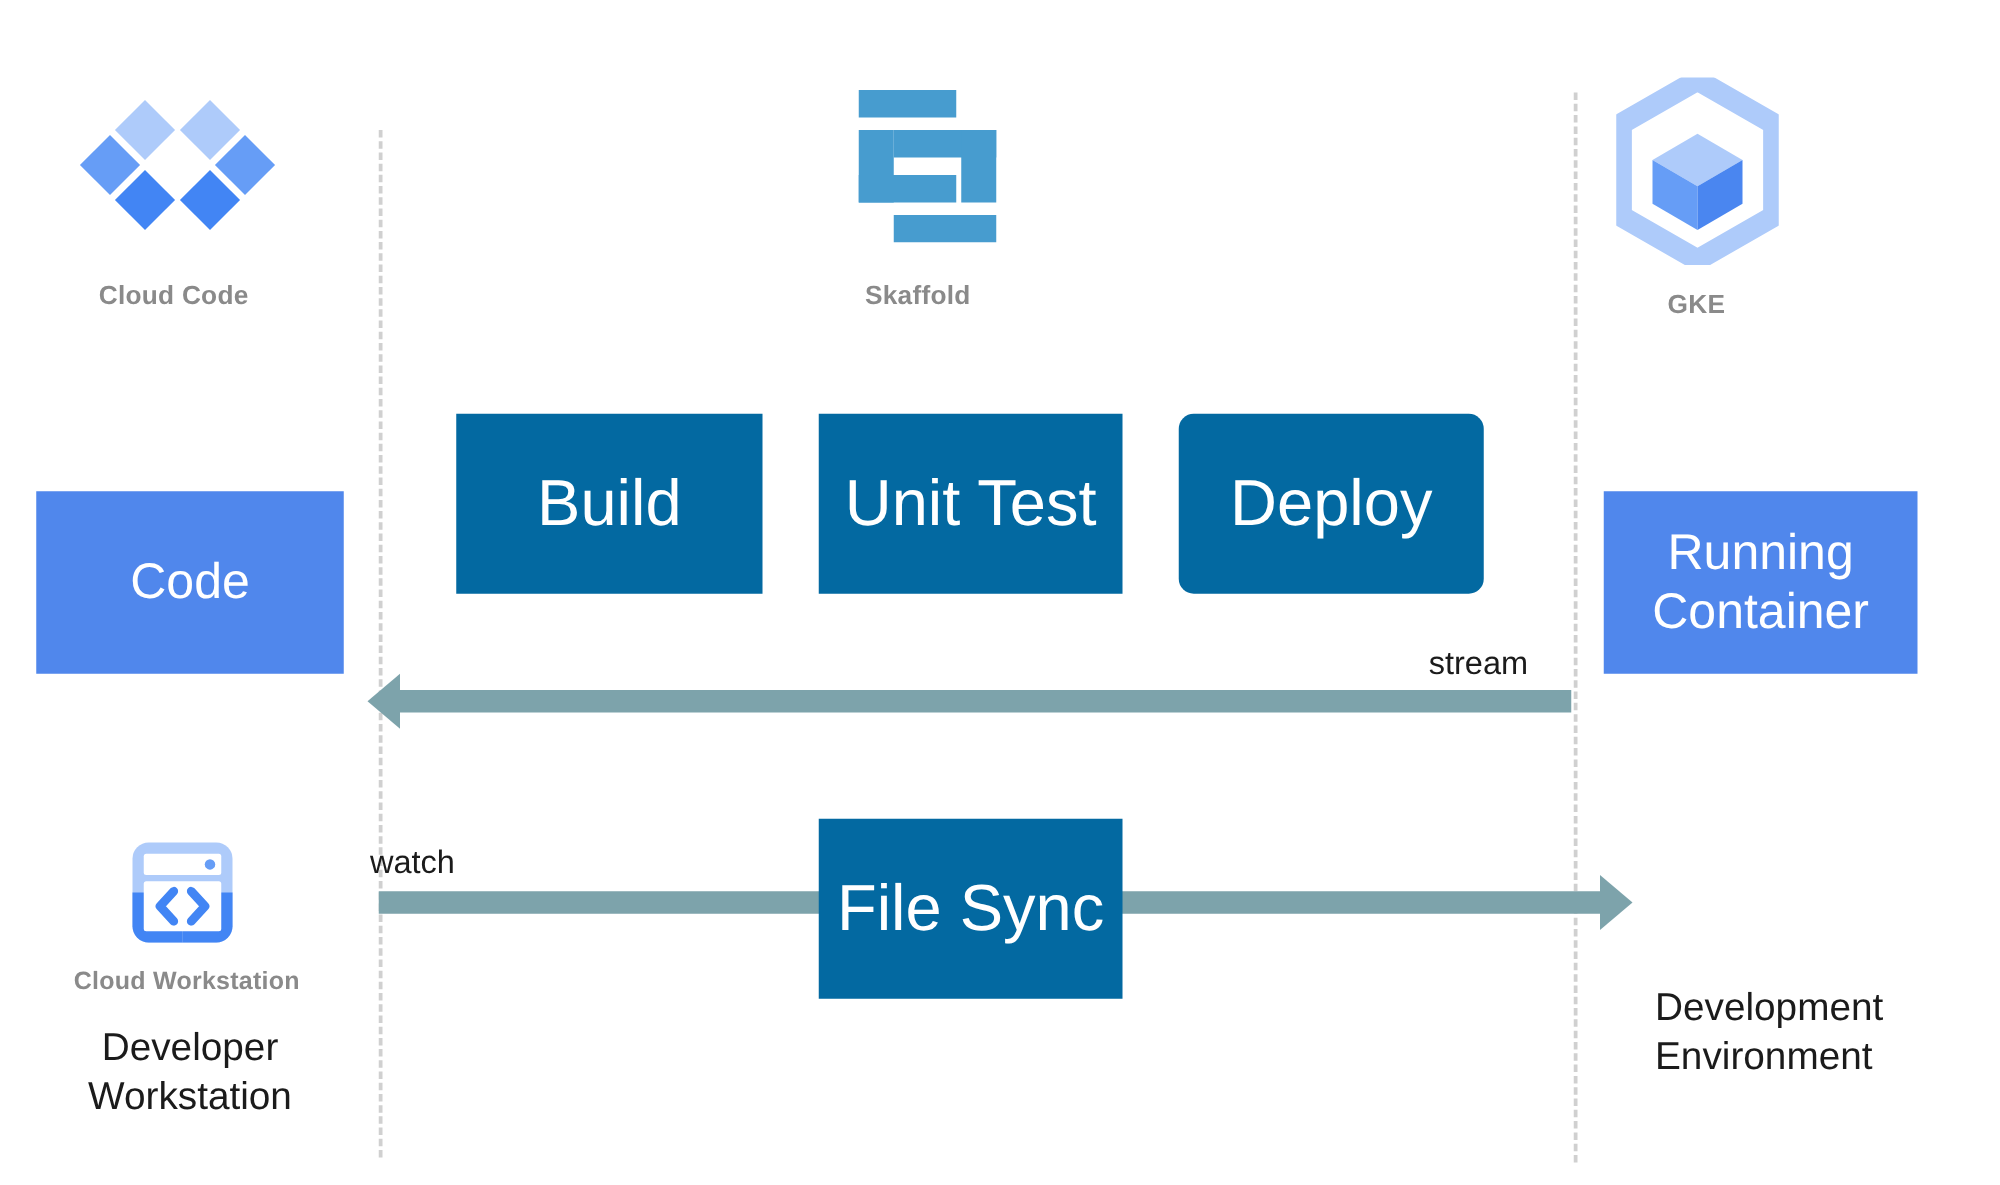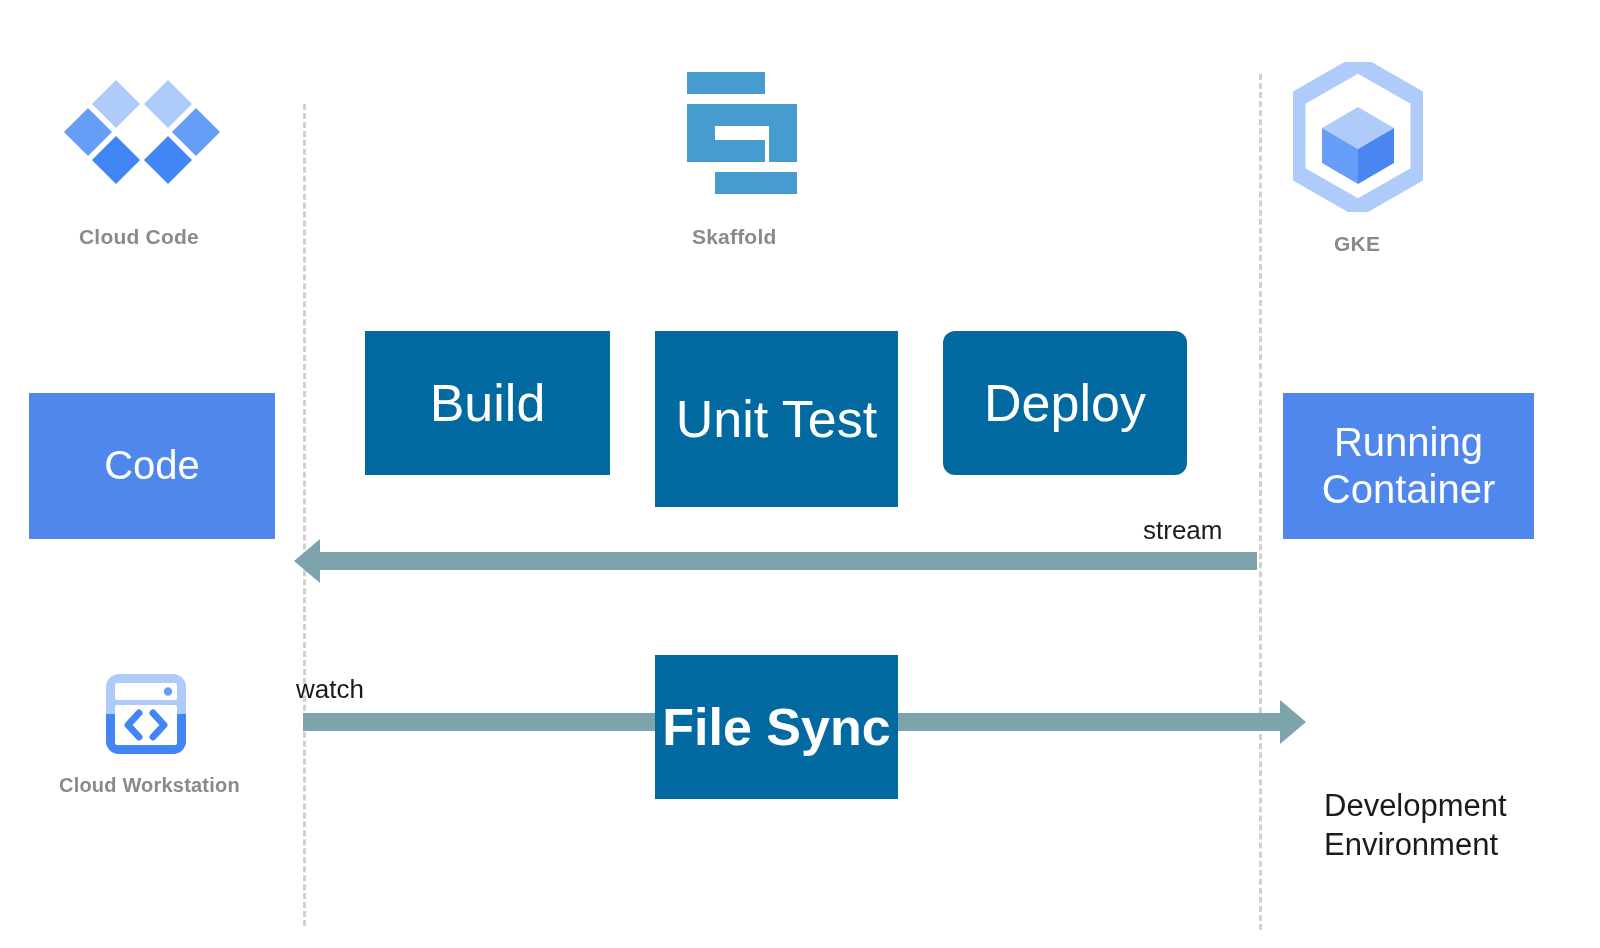--- a/index.html
+++ b/index.html
@@ -160,47 +160,49 @@
   </div>
   <div class="product-label" style="left:1334px; top:232px;">GKE</div>
 
 
   <div class="blue-box" style="left:29px; top:393px; width:246px; height:146px;">Code</div>
 
   <div class="blue-box" style="left:1283px; top:393px; width:251px; height:146px; white-space:pre-line;">Running
 Container</div>
 
   <div class="teal-box" style="left:365px; top:331px; width:245px; height:144px;">Build</div>
-  <div class="teal-box" style="left:655px; top:331px; width:243px; height:176px;">Unit Test</div>
+  <div class="teal-box" style="left:655px; top:331px; width:243px; height:144px;">Unit Test</div>
   <div class="teal-box" style="left:943px; top:331px; width:244px; height:144px;border-radius:12px;">Deploy</div>
 
   <div class="arrow-bar" style="left:320px; top:552px; width:937px;"></div>
   <div class="arrow-head left" style="left:294px; top:539px;"></div>
   <div class="annotation" style="left:1143px; top:515px;">stream</div>
 
   <div class="arrow-bar" style="left:303px; top:713px; width:977px;"></div>
   <div class="arrow-head right" style="left:1280px; top:700px;"></div>
-  <div class="teal-box" style="left:655px; top:655px; width:243px; height:144px;font-weight:bold;">File Sync</div>
+  <div class="teal-box" style="left:655px; top:655px; width:243px; height:144px;">File Sync</div>
   <div class="annotation" style="left:296px; top:674px;">watch</div>
 
   <div class="logo" style="left:104px; top:672px; width:84px; height:84px;">
     <svg width="84" height="84" viewBox="0 0 84 84" aria-hidden="true">
 
       <rect x="2" y="2" width="80" height="80" rx="13" fill="#aecbfa"></rect>
 
       <path d="M42 42 H82 V69 a13 13 0 0 1 -13 13 H42 Z" fill="#4285f4"></path>
       <path d="M2 42 H42 V82 H15 a13 13 0 0 1 -13 -13 Z" fill="#4285f4"></path>
 
       <rect x="11" y="11" width="62" height="17" rx="2" fill="#ffffff"></rect>
       <circle cx="64" cy="19.5" r="4.2" fill="#669df6"></circle>
 
       <rect x="11" y="33" width="62" height="40" rx="2" fill="#ffffff"></rect>
 
       <path d="M35 41 L24 53 L35 65" fill="none" stroke="#4285f4" stroke-width="7" stroke-linecap="round" stroke-linejoin="round"></path>
       <path d="M49 41 L60 53 L49 65" fill="none" stroke="#4285f4" stroke-width="7" stroke-linecap="round" stroke-linejoin="round"></path>
     </svg>
   </div>
   <div class="product-label" style="left:59px; top:774px; font-size:20px;">Cloud Workstation</div>
+  <div class="caption centered" style="left:31px; top:818px; width:242px;">Developer
+Workstation</div>
 
   <div class="caption" style="left:1324px; top:786px; width:280px;">Development
 Environment</div>
 
 </div>
 
 </body></html>

